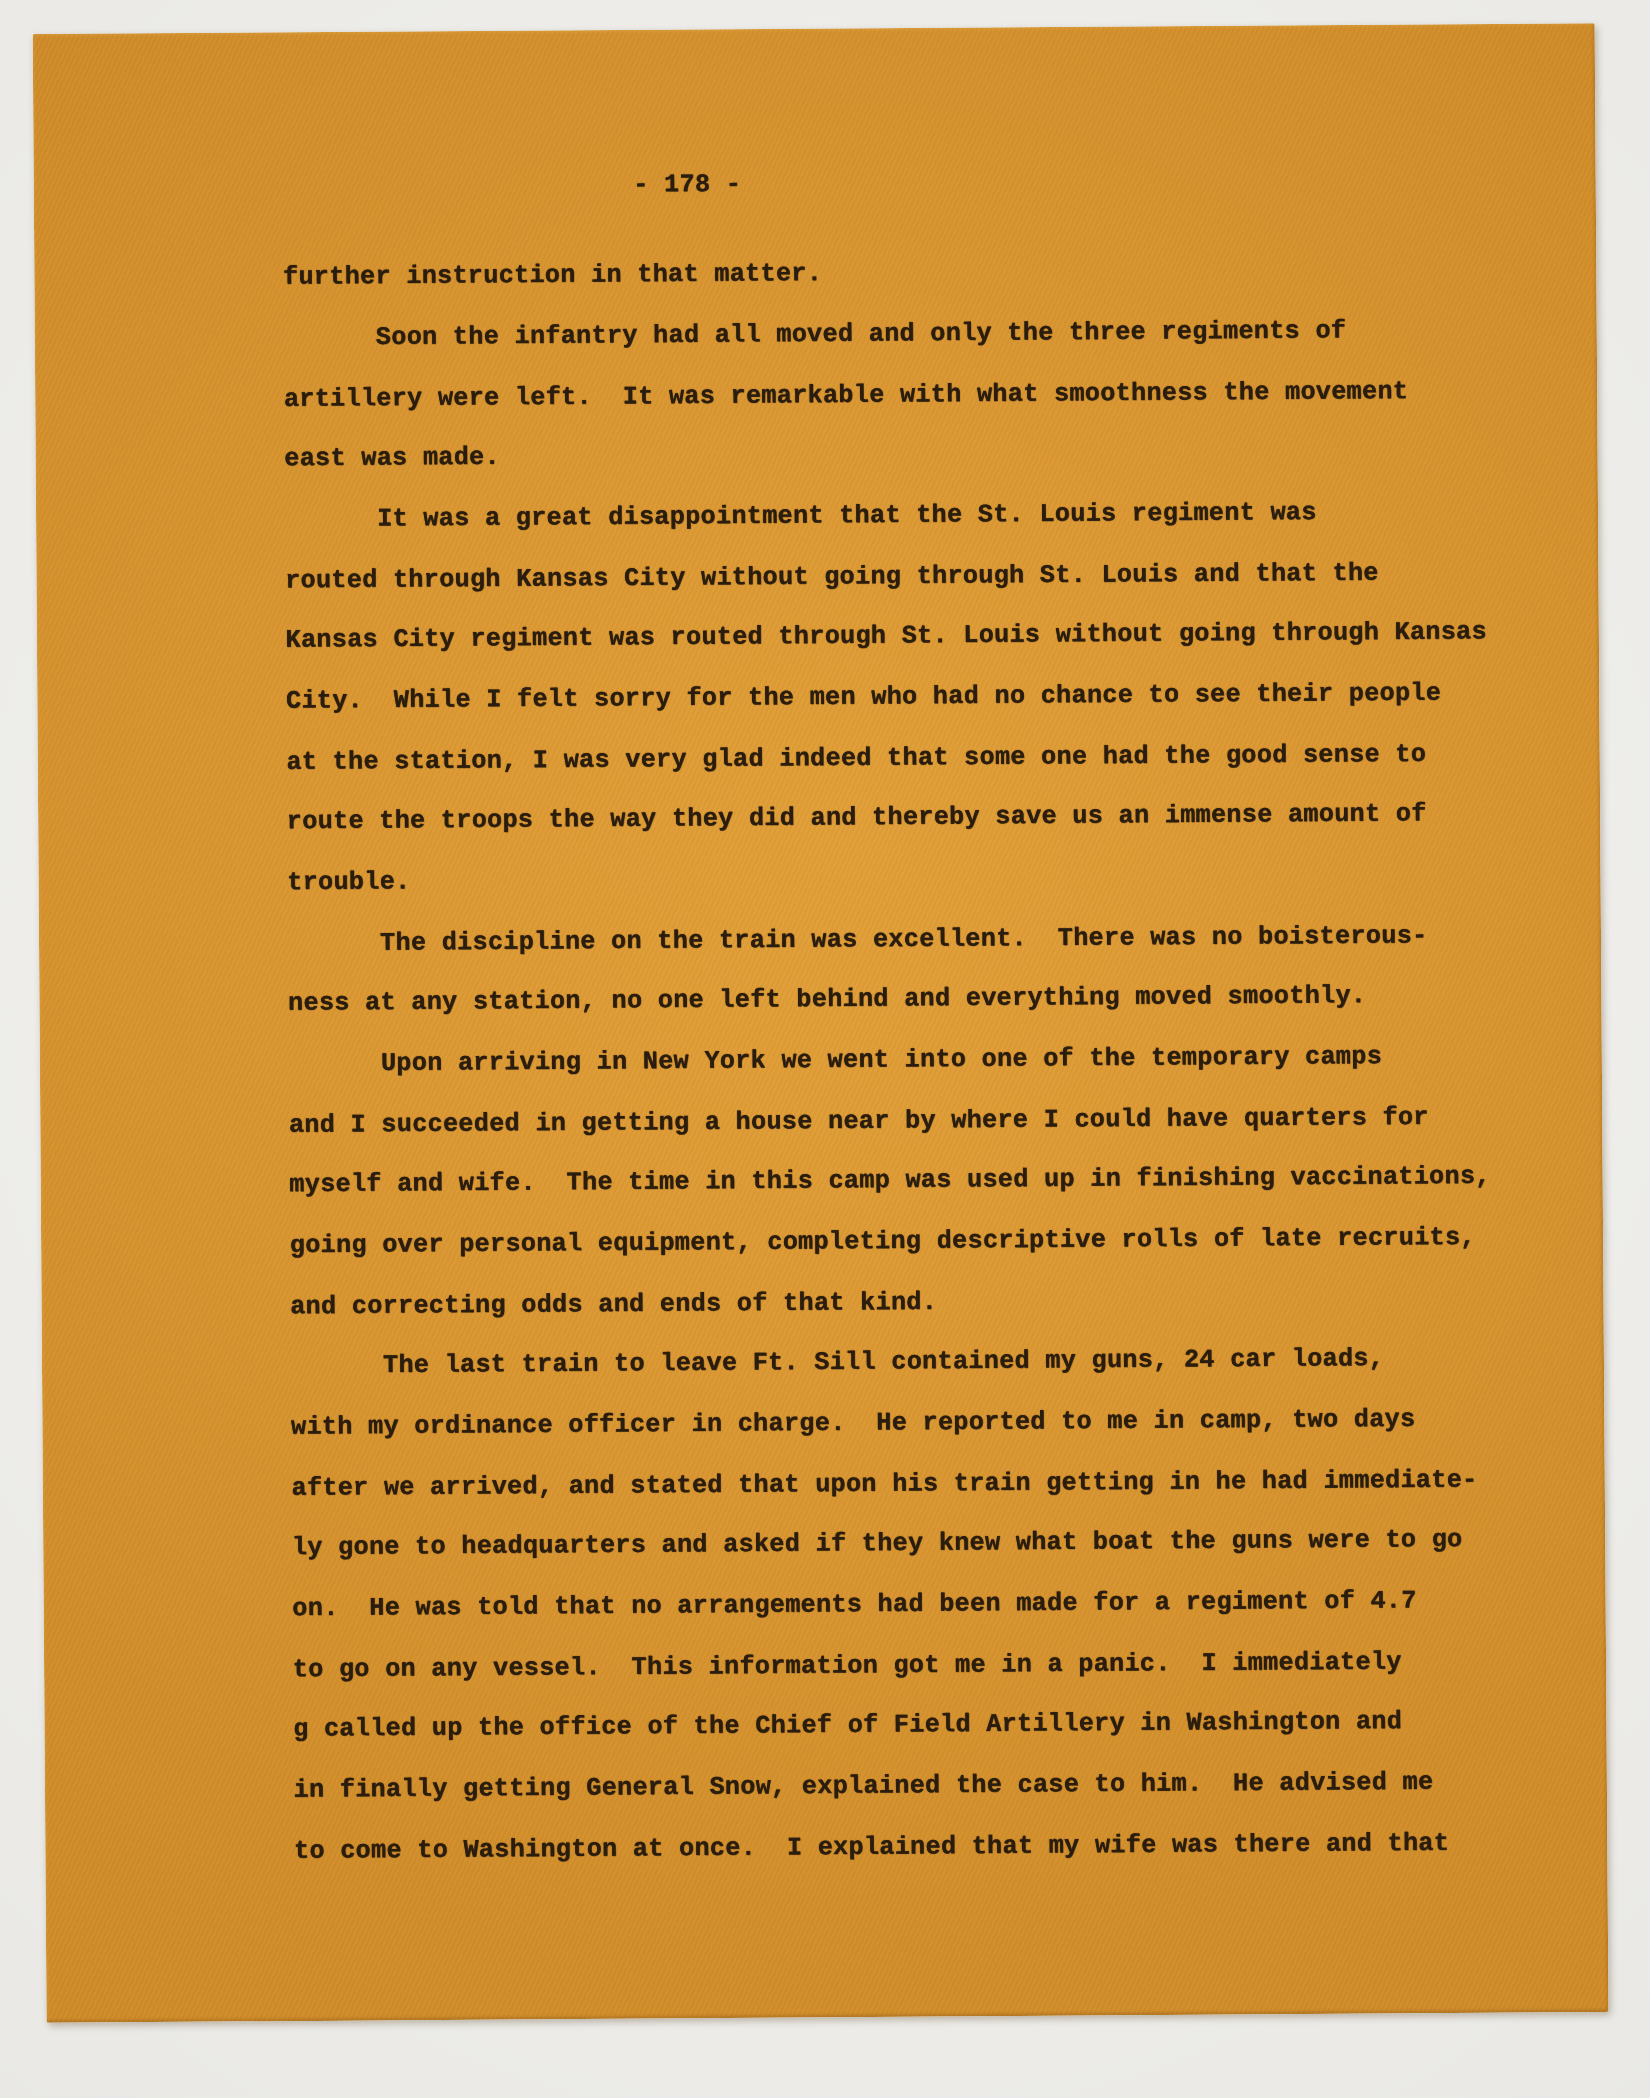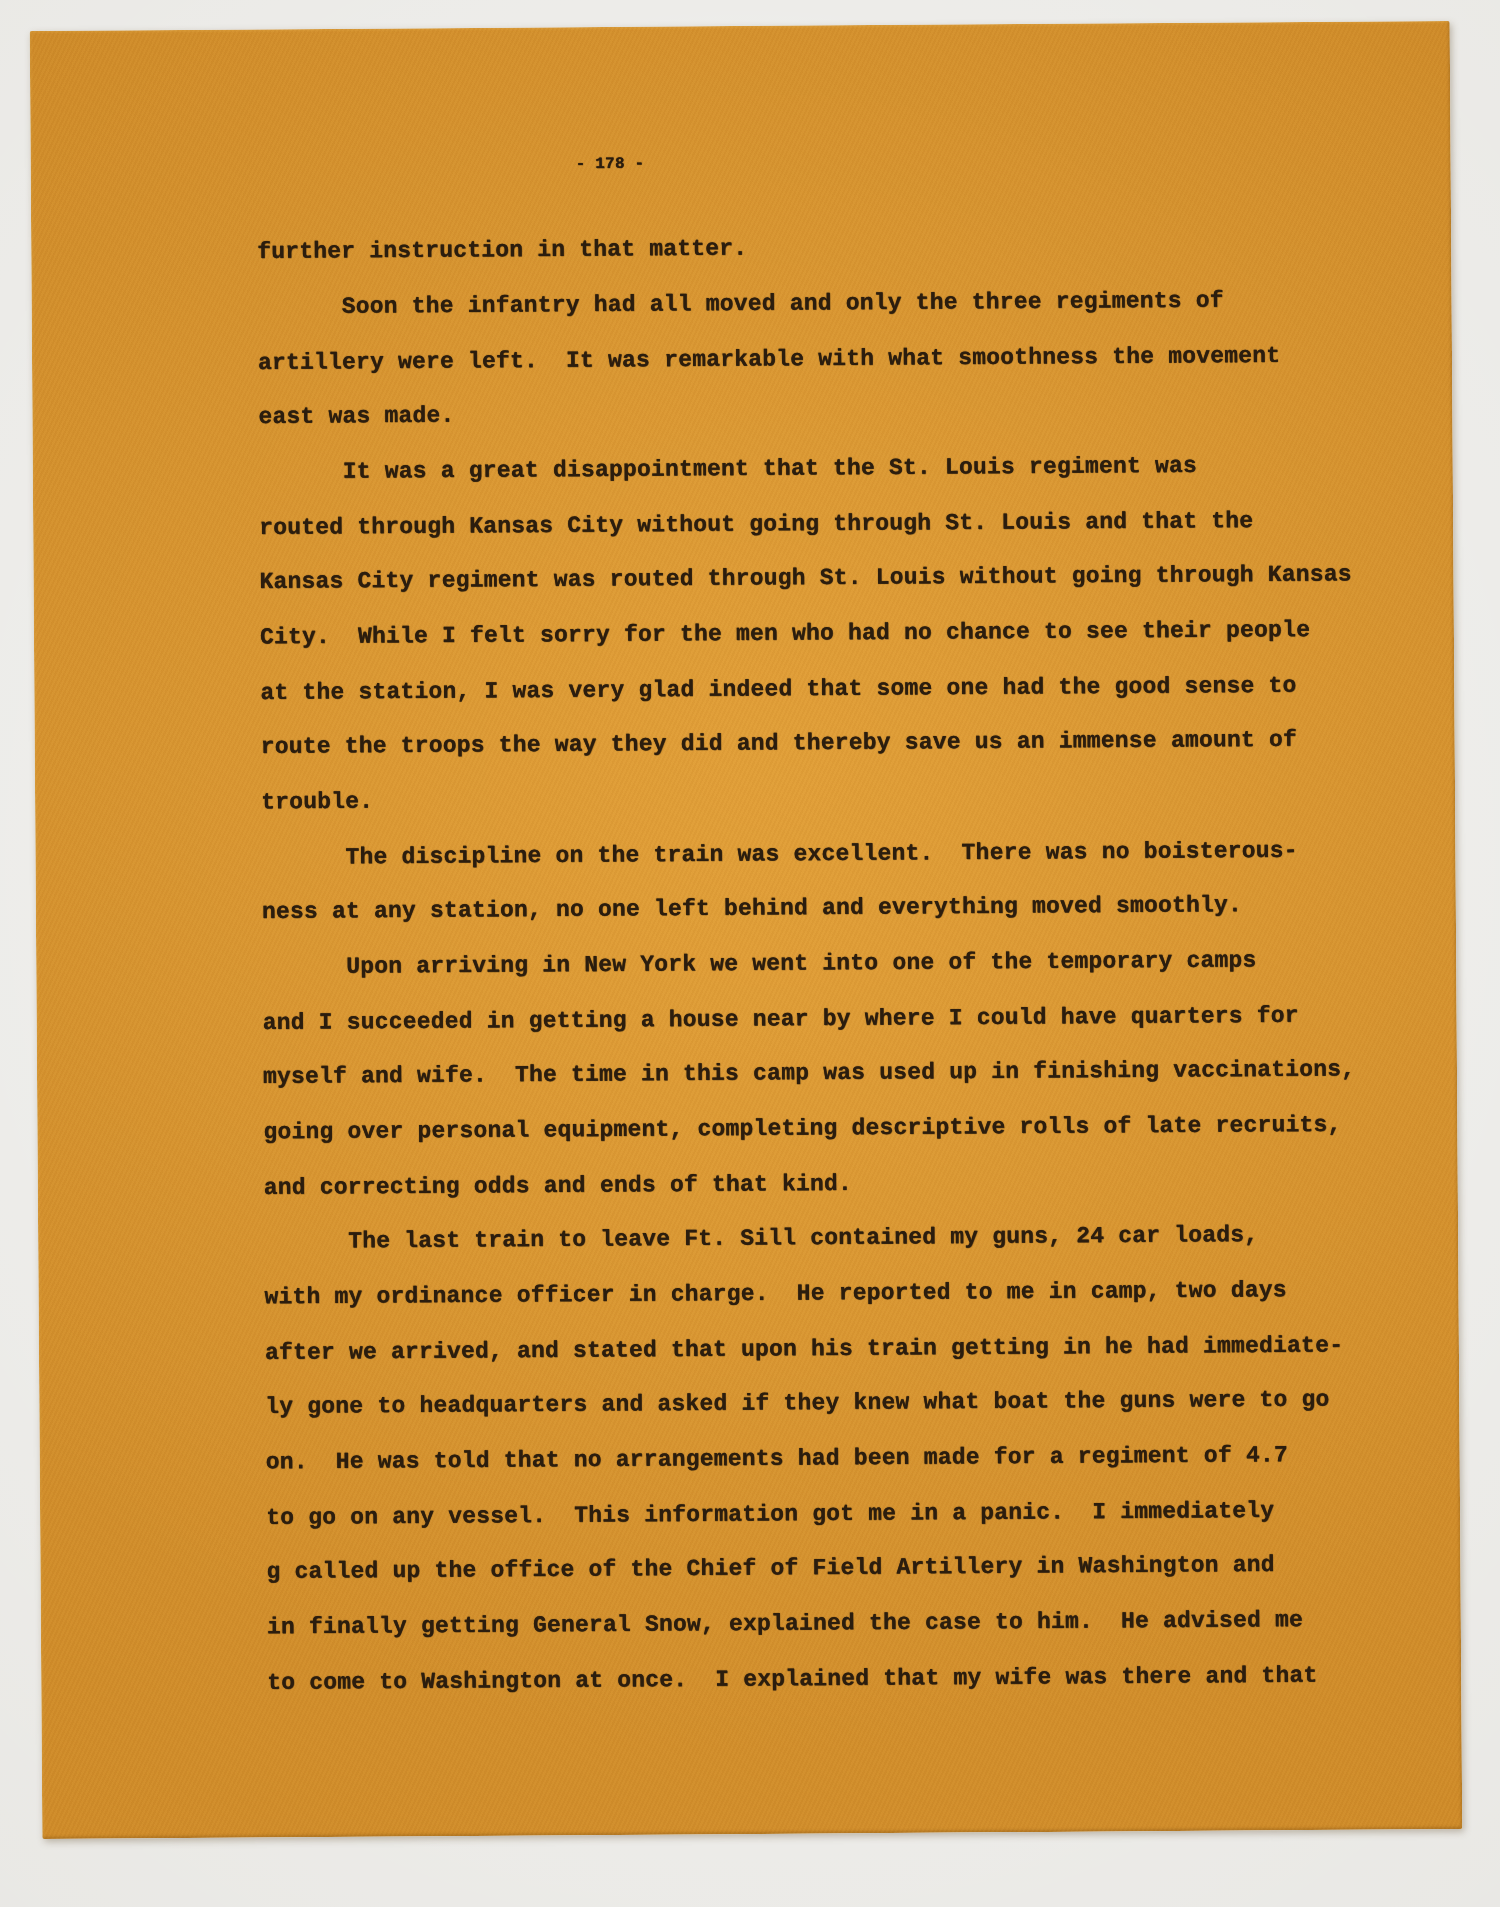--- a/index.html
+++ b/index.html
@@ -40,21 +40,21 @@
       2px 3px 7px rgba(100,80,50,0.35),
       inset -1px -2px 3px rgba(90,55,10,0.28),
       inset 1px 1px 3px rgba(255,215,120,0.25);
   }
 
   .page-number {
     position: absolute;
     top: 128px;
     left: 545px;
     color: var(--ink, #2b1d0e);
-    font-size: 16px;
+    font-size: 23px;
     font-weight: 700;
     letter-spacing: 0.2px;
     white-space: pre;
     text-shadow: 0 0 1px rgba(43,29,14,0.85), 0.4px 0.4px 0.6px rgba(43,29,14,0.45);
     text-align: right;
   }
 
   .text-block {
     position: absolute;
     left: 226px;

